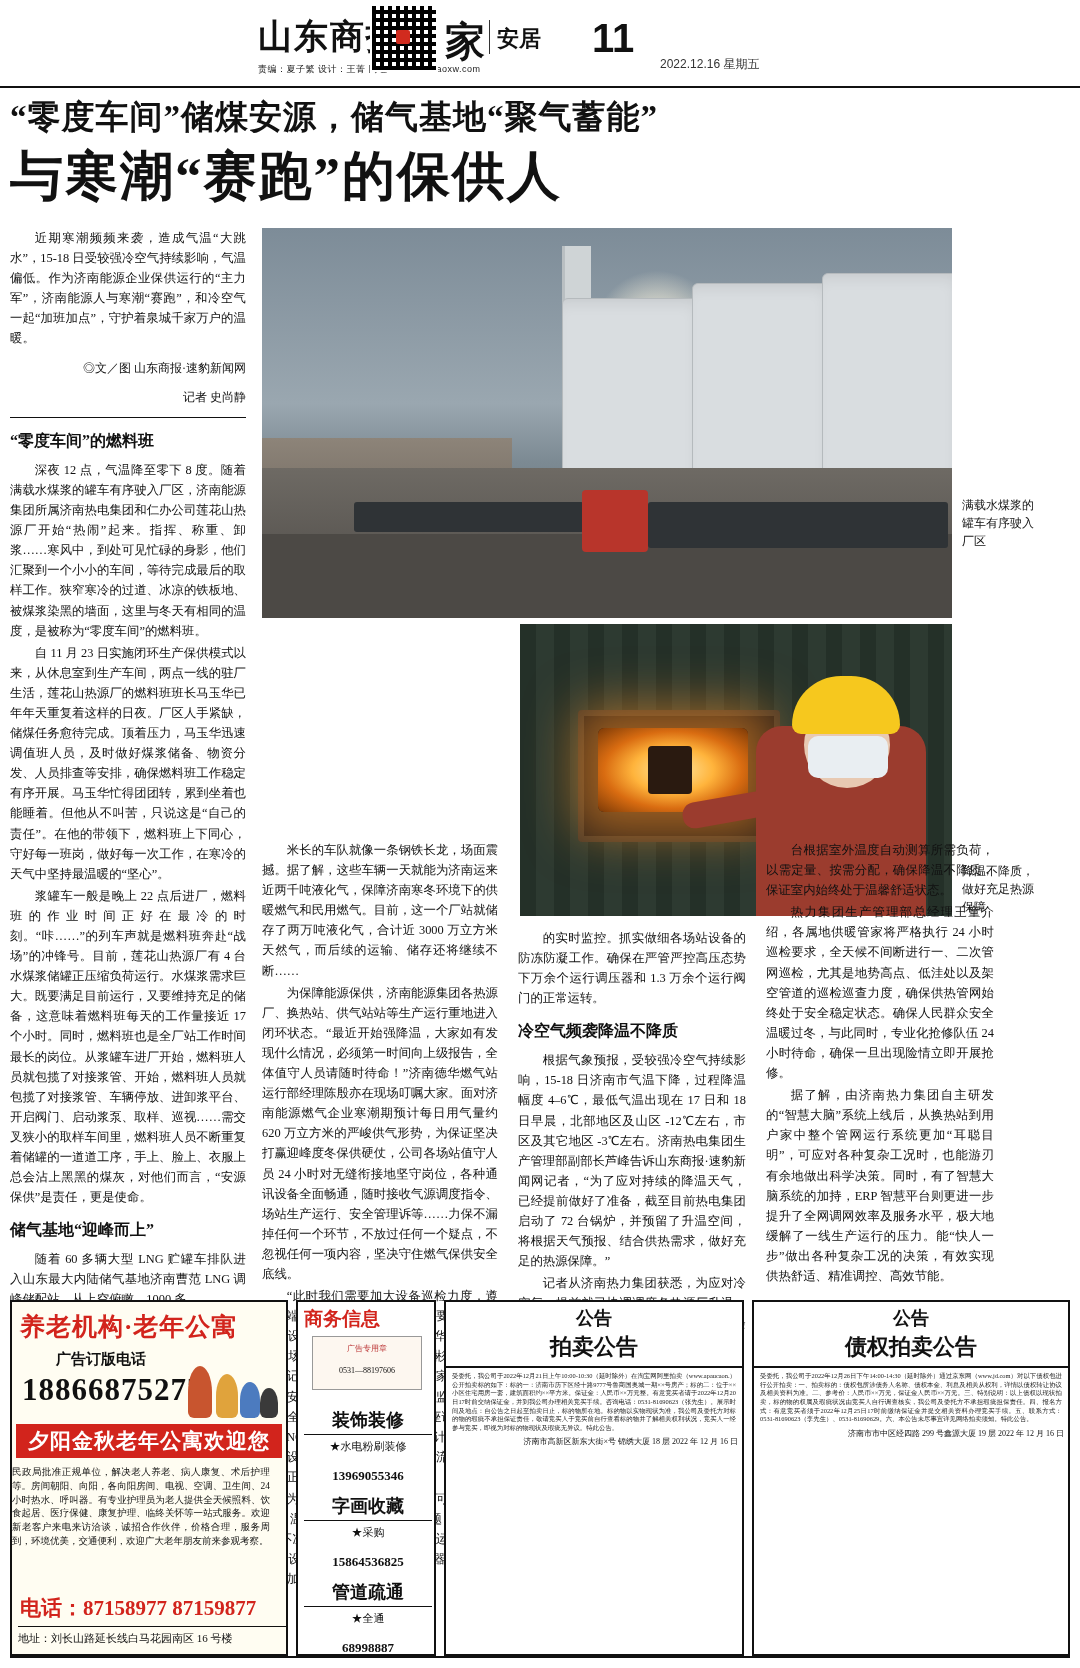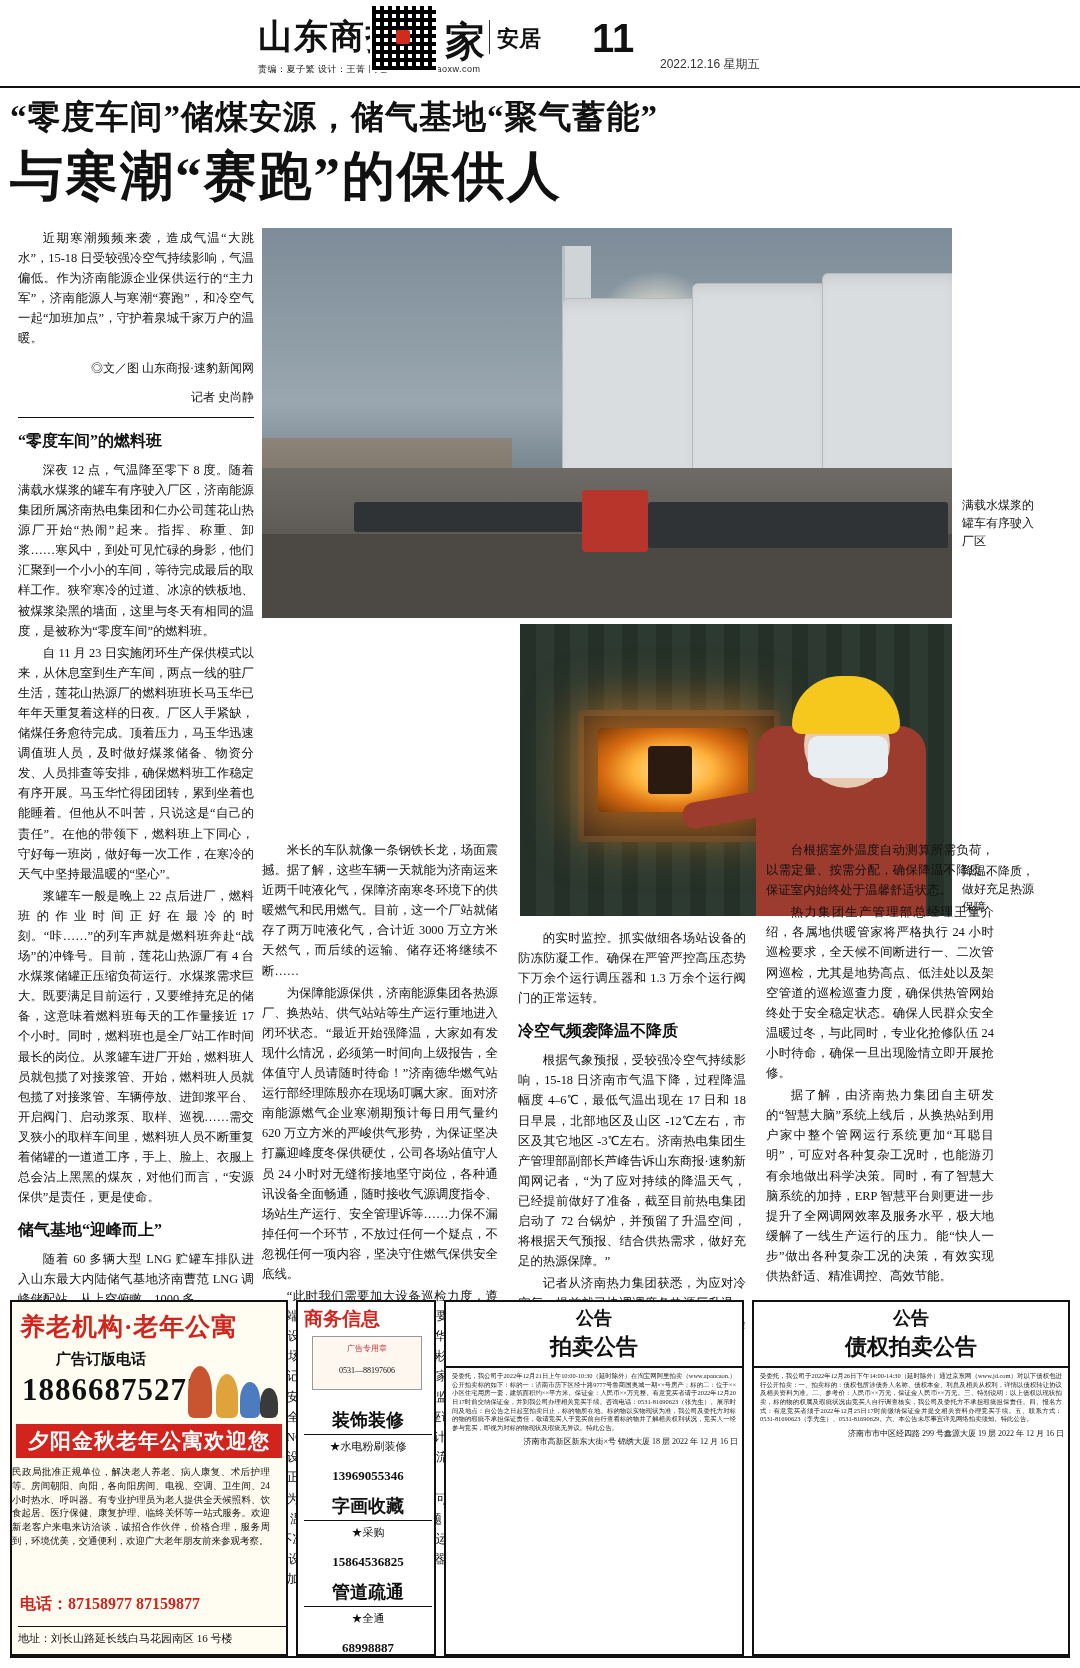--- a/index.html
+++ b/index.html
@@ -72,21 +72,21 @@
     font-size:12.4px;line-height:1.62;text-align:justify;color:#111;
     font-family:"Liberation Serif",serif;
   }
   .col-text p{margin:0 0 2px 0;text-indent:2em;}
   .sub-head{
     font-size:16px;font-weight:bold;margin:10px 0 6px 0;color:#111;
   }
   .byline{font-size:12px;text-align:right;margin:10px 0 0 0;line-height:1.6;}
 
   
-  .col1{position:absolute;left:8px;top:0;width:236px;}
+  .col1{position:absolute;left:0;top:0;width:236px;}
   .col1 .divider{border-top:1px solid #111;margin:10px 0 8px 0;}
 
   
   .photo1{
     position:absolute;left:252px;top:0;width:690px;height:390px;
     background:linear-gradient(#6d7c88 0%,#8a98a2 35%,#5d6b74 70%,#3f4a52 100%);
     overflow:hidden;
   }
   .ph1-sky{position:absolute;inset:0;background:linear-gradient(180deg,#7d8c98 0%,#9aa7b0 45%,#7c8a93 60%,#49545c 100%);}
   .ph1-sun{position:absolute;left:330px;top:42px;width:130px;height:130px;border-radius:50%;
@@ -137,21 +137,21 @@
     position:absolute;left:8px;top:8px;font-size:25px;font-weight:bold;color:#d2241c;
     letter-spacing:1px;
   }
   .ad1-sub{position:absolute;left:44px;top:48px;font-size:15px;font-weight:bold;color:#111;}
   .ad1-phone{position:absolute;left:10px;top:70px;font-size:31px;font-weight:bold;color:#111;letter-spacing:1px;}
   .ad1-band{
     position:absolute;left:4px;top:122px;width:266px;height:34px;background:#d2241c;color:#fff;
     font-size:21px;font-weight:bold;display:flex;align-items:center;justify-content:center;letter-spacing:1px;
   }
   .ad1-body{position:absolute;left:0;top:164px;width:258px;font-size:9.5px;line-height:1.45;text-align:justify;}
-  .ad1-tel{position:absolute;left:8px;top:292px;font-size:16px;font-weight:bold;color:#d2241c;}
+  .ad1-tel{position:absolute;left:8px;top:292px;font-size:21px;font-weight:bold;color:#d2241c;}
   .ad1-addr{position:absolute;left:6px;top:324px;width:268px;font-size:11px;border-top:1px solid #111;padding-top:4px;}
   .ad1-people{position:absolute;right:8px;top:46px;width:90px;height:70px;}
   .p-fig{position:absolute;bottom:0;border-radius:50% 50% 6px 6px;}
 
   .ad2{left:286px;top:0;width:140px;height:356px;background:#fff;}
   .ad2-title{position:absolute;left:6px;top:4px;font-size:19px;font-weight:bold;color:#d2241c;}
   .ad2-stamp{position:absolute;left:14px;top:34px;width:108px;height:52px;border:1px solid #999;background:#fdf7f0;}
   .ad2-h{font-size:18px;font-weight:bold;text-align:center;margin-top:10px;border-bottom:1px solid #111;padding-bottom:2px;}
   .ad2-l{font-size:11px;text-align:center;margin-top:4px;}
   .ad2-p{font-size:13px;font-weight:bold;text-align:center;margin-top:14px;}

